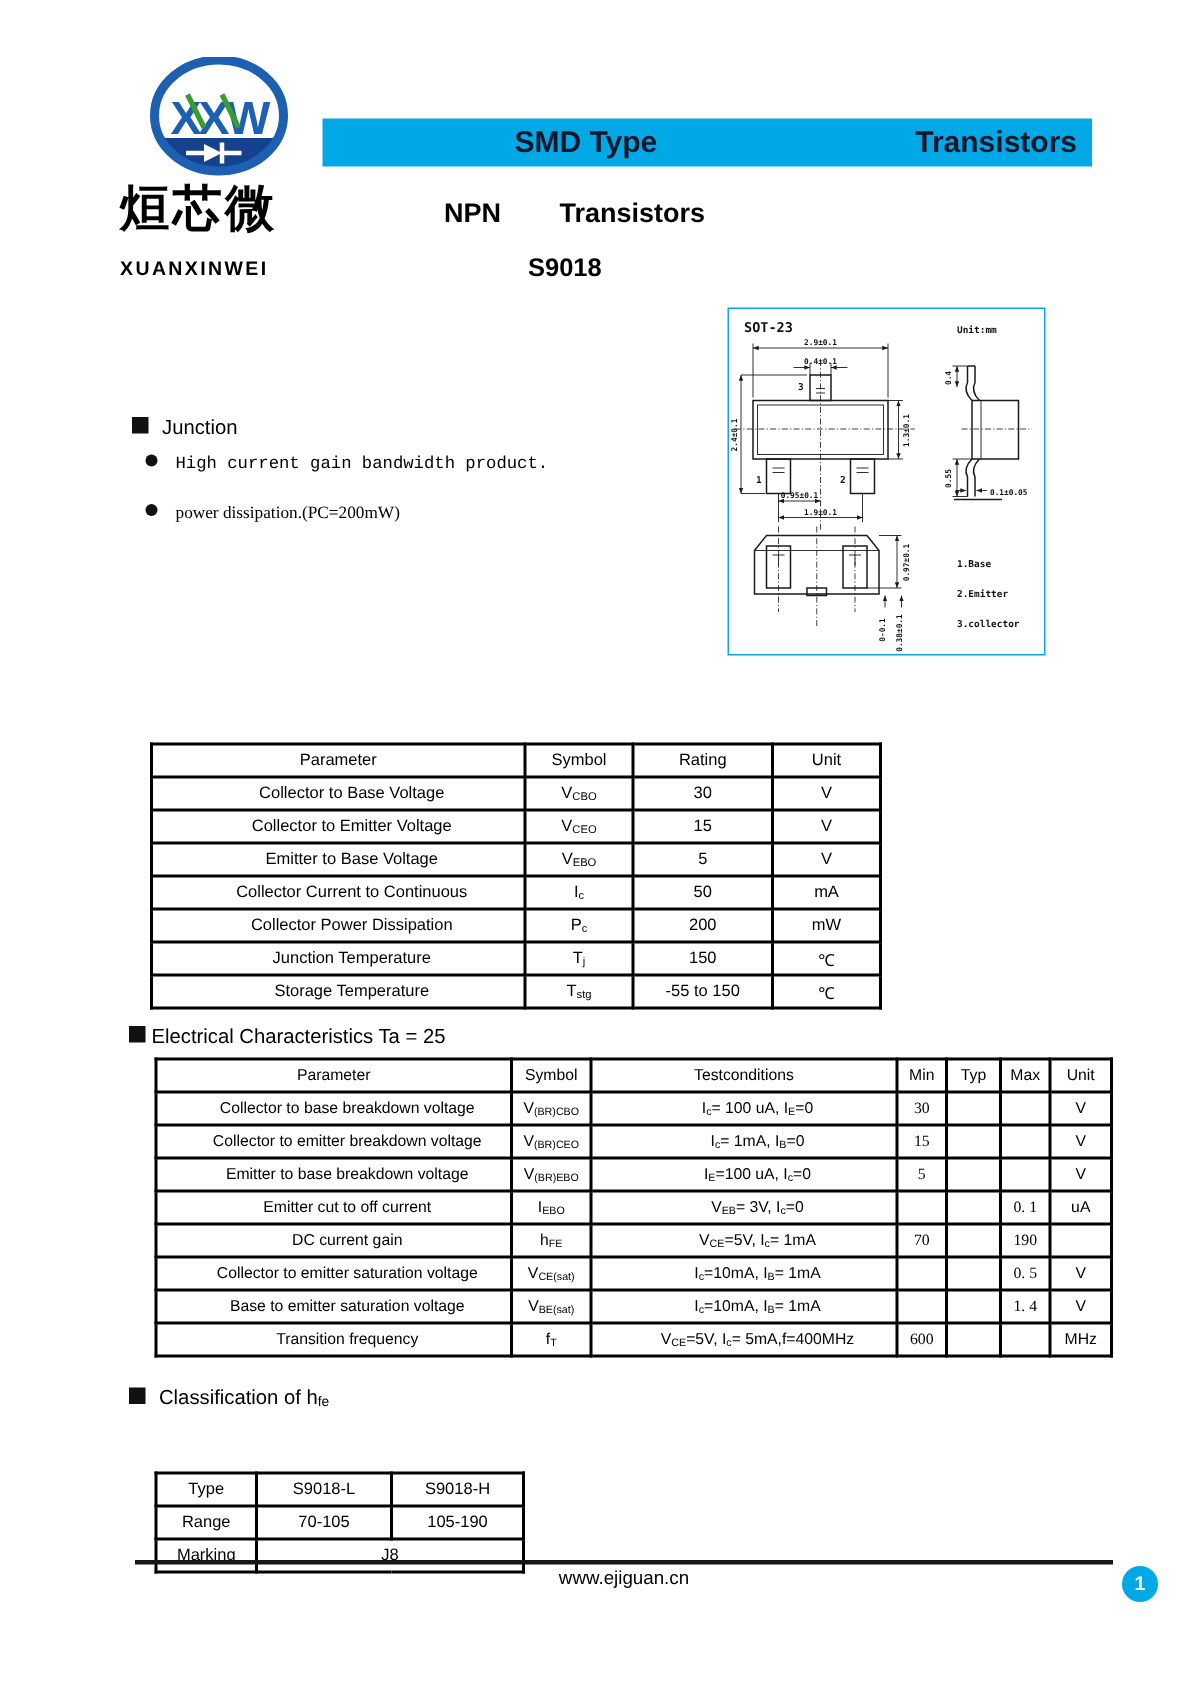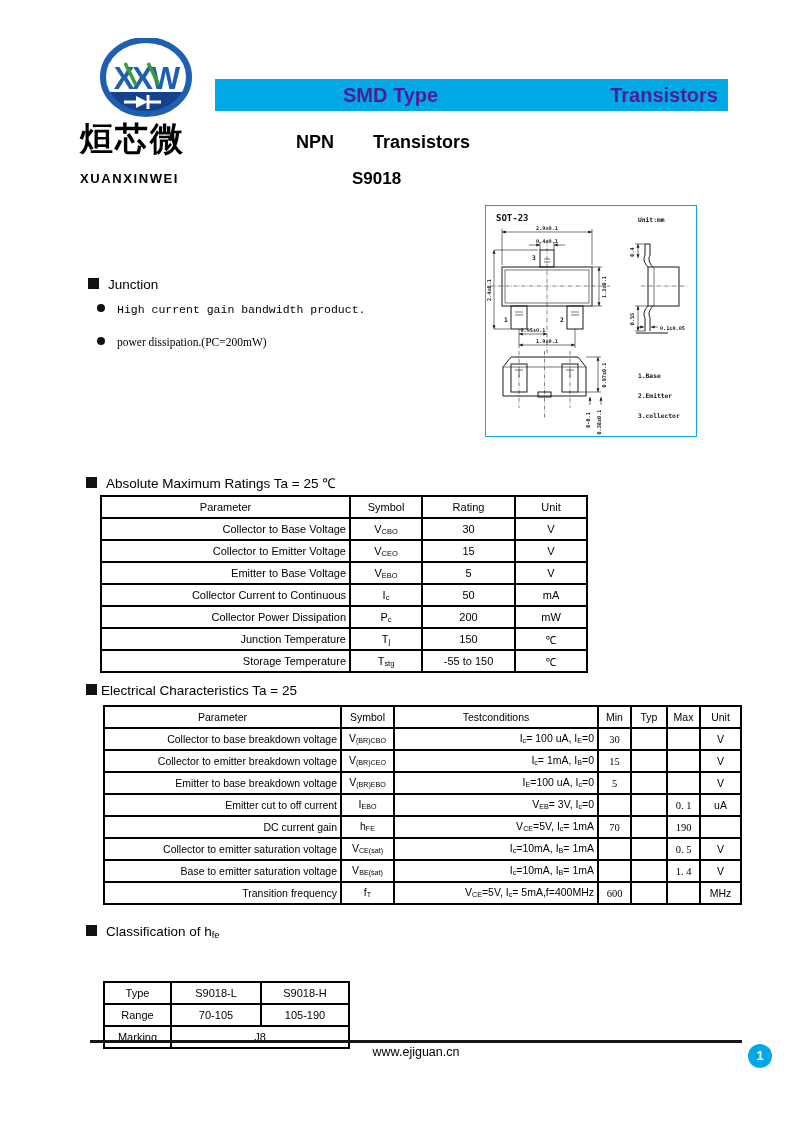--- a/index.html
+++ b/index.html
@@ -8,21 +8,21 @@
 
   
   .logo{position:absolute;left:80px;top:38px;width:130px;}
   .logo svg{display:block;margin-left:18px;}
   .logo-cn{font-family:"DejaVu Sans",sans-serif;font-weight:bold;font-size:33px;
            letter-spacing:2px;line-height:1;margin-top:4px;white-space:nowrap;}
   .logo-en{font-size:13px;font-weight:600;letter-spacing:1.6px;margin-top:16px;white-space:nowrap;}
 
   .banner{position:absolute;left:215px;top:79px;width:513px;height:32px;}
   .banner-left,.banner-right{position:absolute;top:0;height:32px;line-height:32px;
-           color:#4c1d95;font-size:20px;font-weight:bold;}
+           color:#0f172a;font-size:20px;font-weight:bold;}
   .banner-left{left:128px;}
   .banner-right{right:10px;}
 
   .title-npn{position:absolute;left:296px;top:132px;font-size:18px;font-weight:bold;}
   .title-cat{position:absolute;left:373px;top:132px;font-size:18px;font-weight:bold;}
   .part-number{position:absolute;left:352px;top:169px;font-size:17px;font-weight:bold;}
 
   
   .pkg-box{position:absolute;left:485px;top:205px;width:210px;height:230px;border:1px solid #0ea5e9;}
   .dt{font-family:"DejaVu Sans Mono","Liberation Mono",monospace;font-weight:bold;fill:#111;}
@@ -42,21 +42,21 @@
   .sec-heading{position:absolute;left:86px;font-size:13.5px;white-space:nowrap;}
 
   
   table{border-collapse:collapse;table-layout:fixed;position:absolute;background:#fff;}
   td,th{border:2px solid #000;height:20px;padding:0 3px;overflow:hidden;white-space:nowrap;
         font-weight:normal;text-align:center;}
   table{border:2px solid #eab308;}
   .t-abs{left:100px;top:495px;width:486px;font-size:11px;}
   .t-elec{left:103px;top:705px;width:637px;font-size:10.5px;}
   .t-class{left:103px;top:946px;width:245px;font-size:11px;margin-top:35px;}
-  td.l{text-align:right;padding-left:21px;}
+  td.l{text-align:center;padding-left:21px;}
   .ser{font-family:"Liberation Serif",serif;}
   sub{font-size:68%;vertical-align:-0.18em;line-height:1;}
 
   
   .footer-line{position:absolute;left:90px;top:1040px;width:652px;height:3px;background:#161616;}
   .footer-url{position:absolute;left:90px;top:1045px;width:652px;text-align:center;font-size:12.5px;}
   .page-badge{position:absolute;left:748px;top:1044px;width:24px;height:24px;border-radius:50%;
               background:#00a9e6;color:#fff;font-size:13px;font-weight:bold;text-align:center;
               line-height:24px;}
 </style>
@@ -203,23 +203,20 @@
   <div class="features-heading">
     <span class="sq"></span><span>Junction</span>
   </div>
   <div class="feature-item" style="top:303px;font-family:Liberation Mono, monospace;">
     <span class="dot"></span><span>High current gain bandwidth product.</span>
   </div>
   <div class="feature-item" style="top:336px;font-family:Liberation Serif, serif;">
     <span class="dot"></span><span>power dissipation.(PC=200mW)</span>
   </div>
 
-  <div class="sec-heading" style="top:474px;">
-    <span class="sq"></span><span>Absolute Maximum Ratings Ta = 25 ℃</span>
-  </div>
   <table class="t-abs">
     <colgroup>
         <col style="width:249px">
         <col style="width:72px">
         <col style="width:93px">
         <col style="width:72px">
       </colgroup>
     <tbody>
         <tr>
       <th>Parameter</th>

